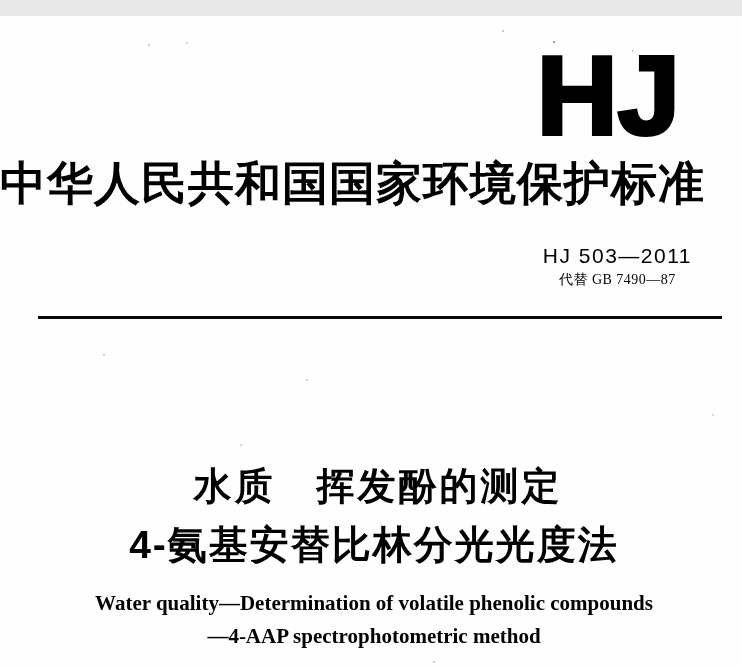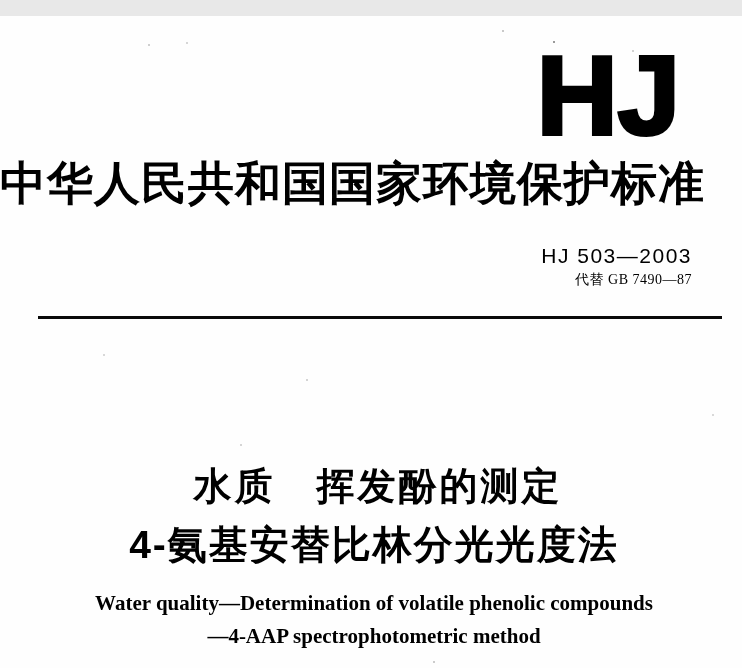--- a/index.html
+++ b/index.html
@@ -71,20 +71,21 @@
     font-size: 21px;
     letter-spacing: 1.5px;
     line-height: 1.1;
   }
   .replaces-note {
     margin-top: 5px;
     font-family: "Liberation Serif", serif;
     font-size: 14px;
     letter-spacing: 0.5px;
     line-height: 1.1;
+    text-align: center;
   }
   .divider-line {
     position: absolute;
     top: 300px;
     left: 38px;
     width: 684px;
     height: 3px;
     background: #0a0a0a;
   }
   .title-cn-1 {
@@ -143,21 +144,21 @@
 
 <div class="page">
 
   <div class="scan-noise"></div>
 
   <div class="hj-logo">HJ</div>
 
   <div class="org-title">中华人民共和国国家环境保护标准</div>
 
   <div class="std-block">
-    <div class="std-number">HJ 503—2003</div>
+    <div class="std-number">HJ 503—2011</div>
     <div class="replaces-note">代替 GB 7490—87</div>
   </div>
 
   <div class="divider-line"></div>
 
   <div class="title-cn-1">水质　挥发酚的测定</div>
 
   <div class="title-cn-2">4-氨基安替比林分光光度法</div>
 
   <div class="title-en-1">Water quality—Determination of volatile phenolic compounds</div>

